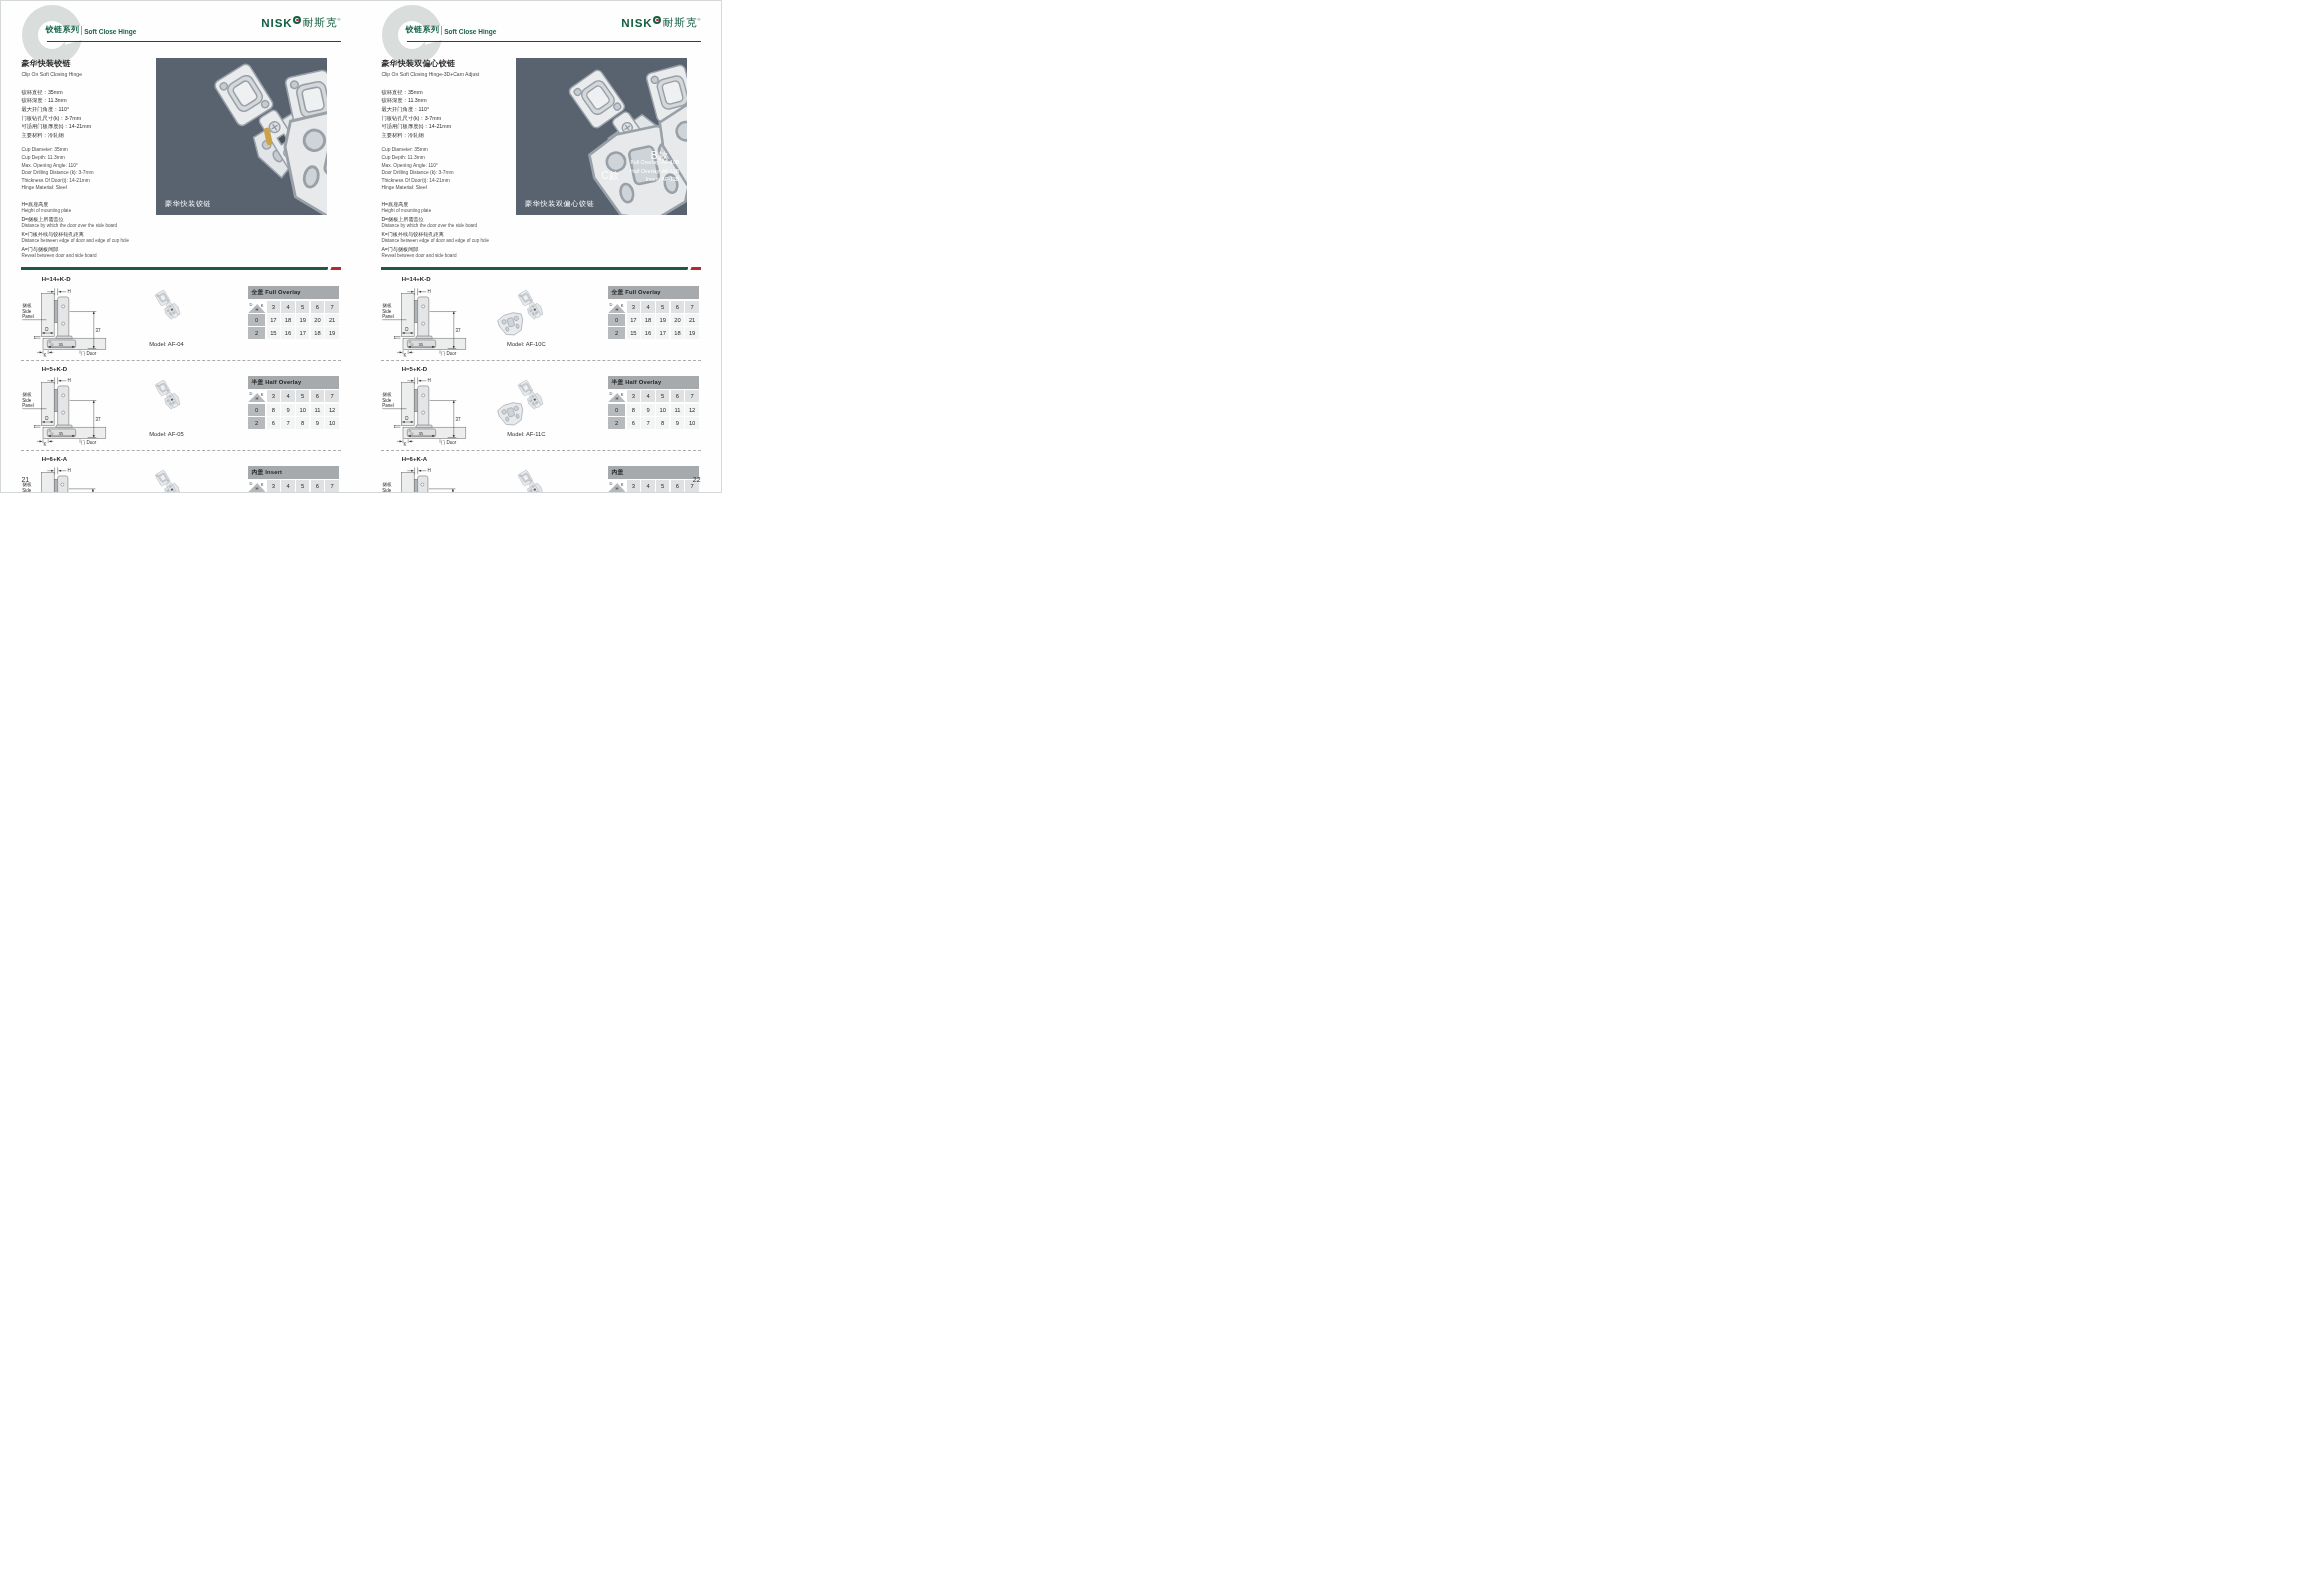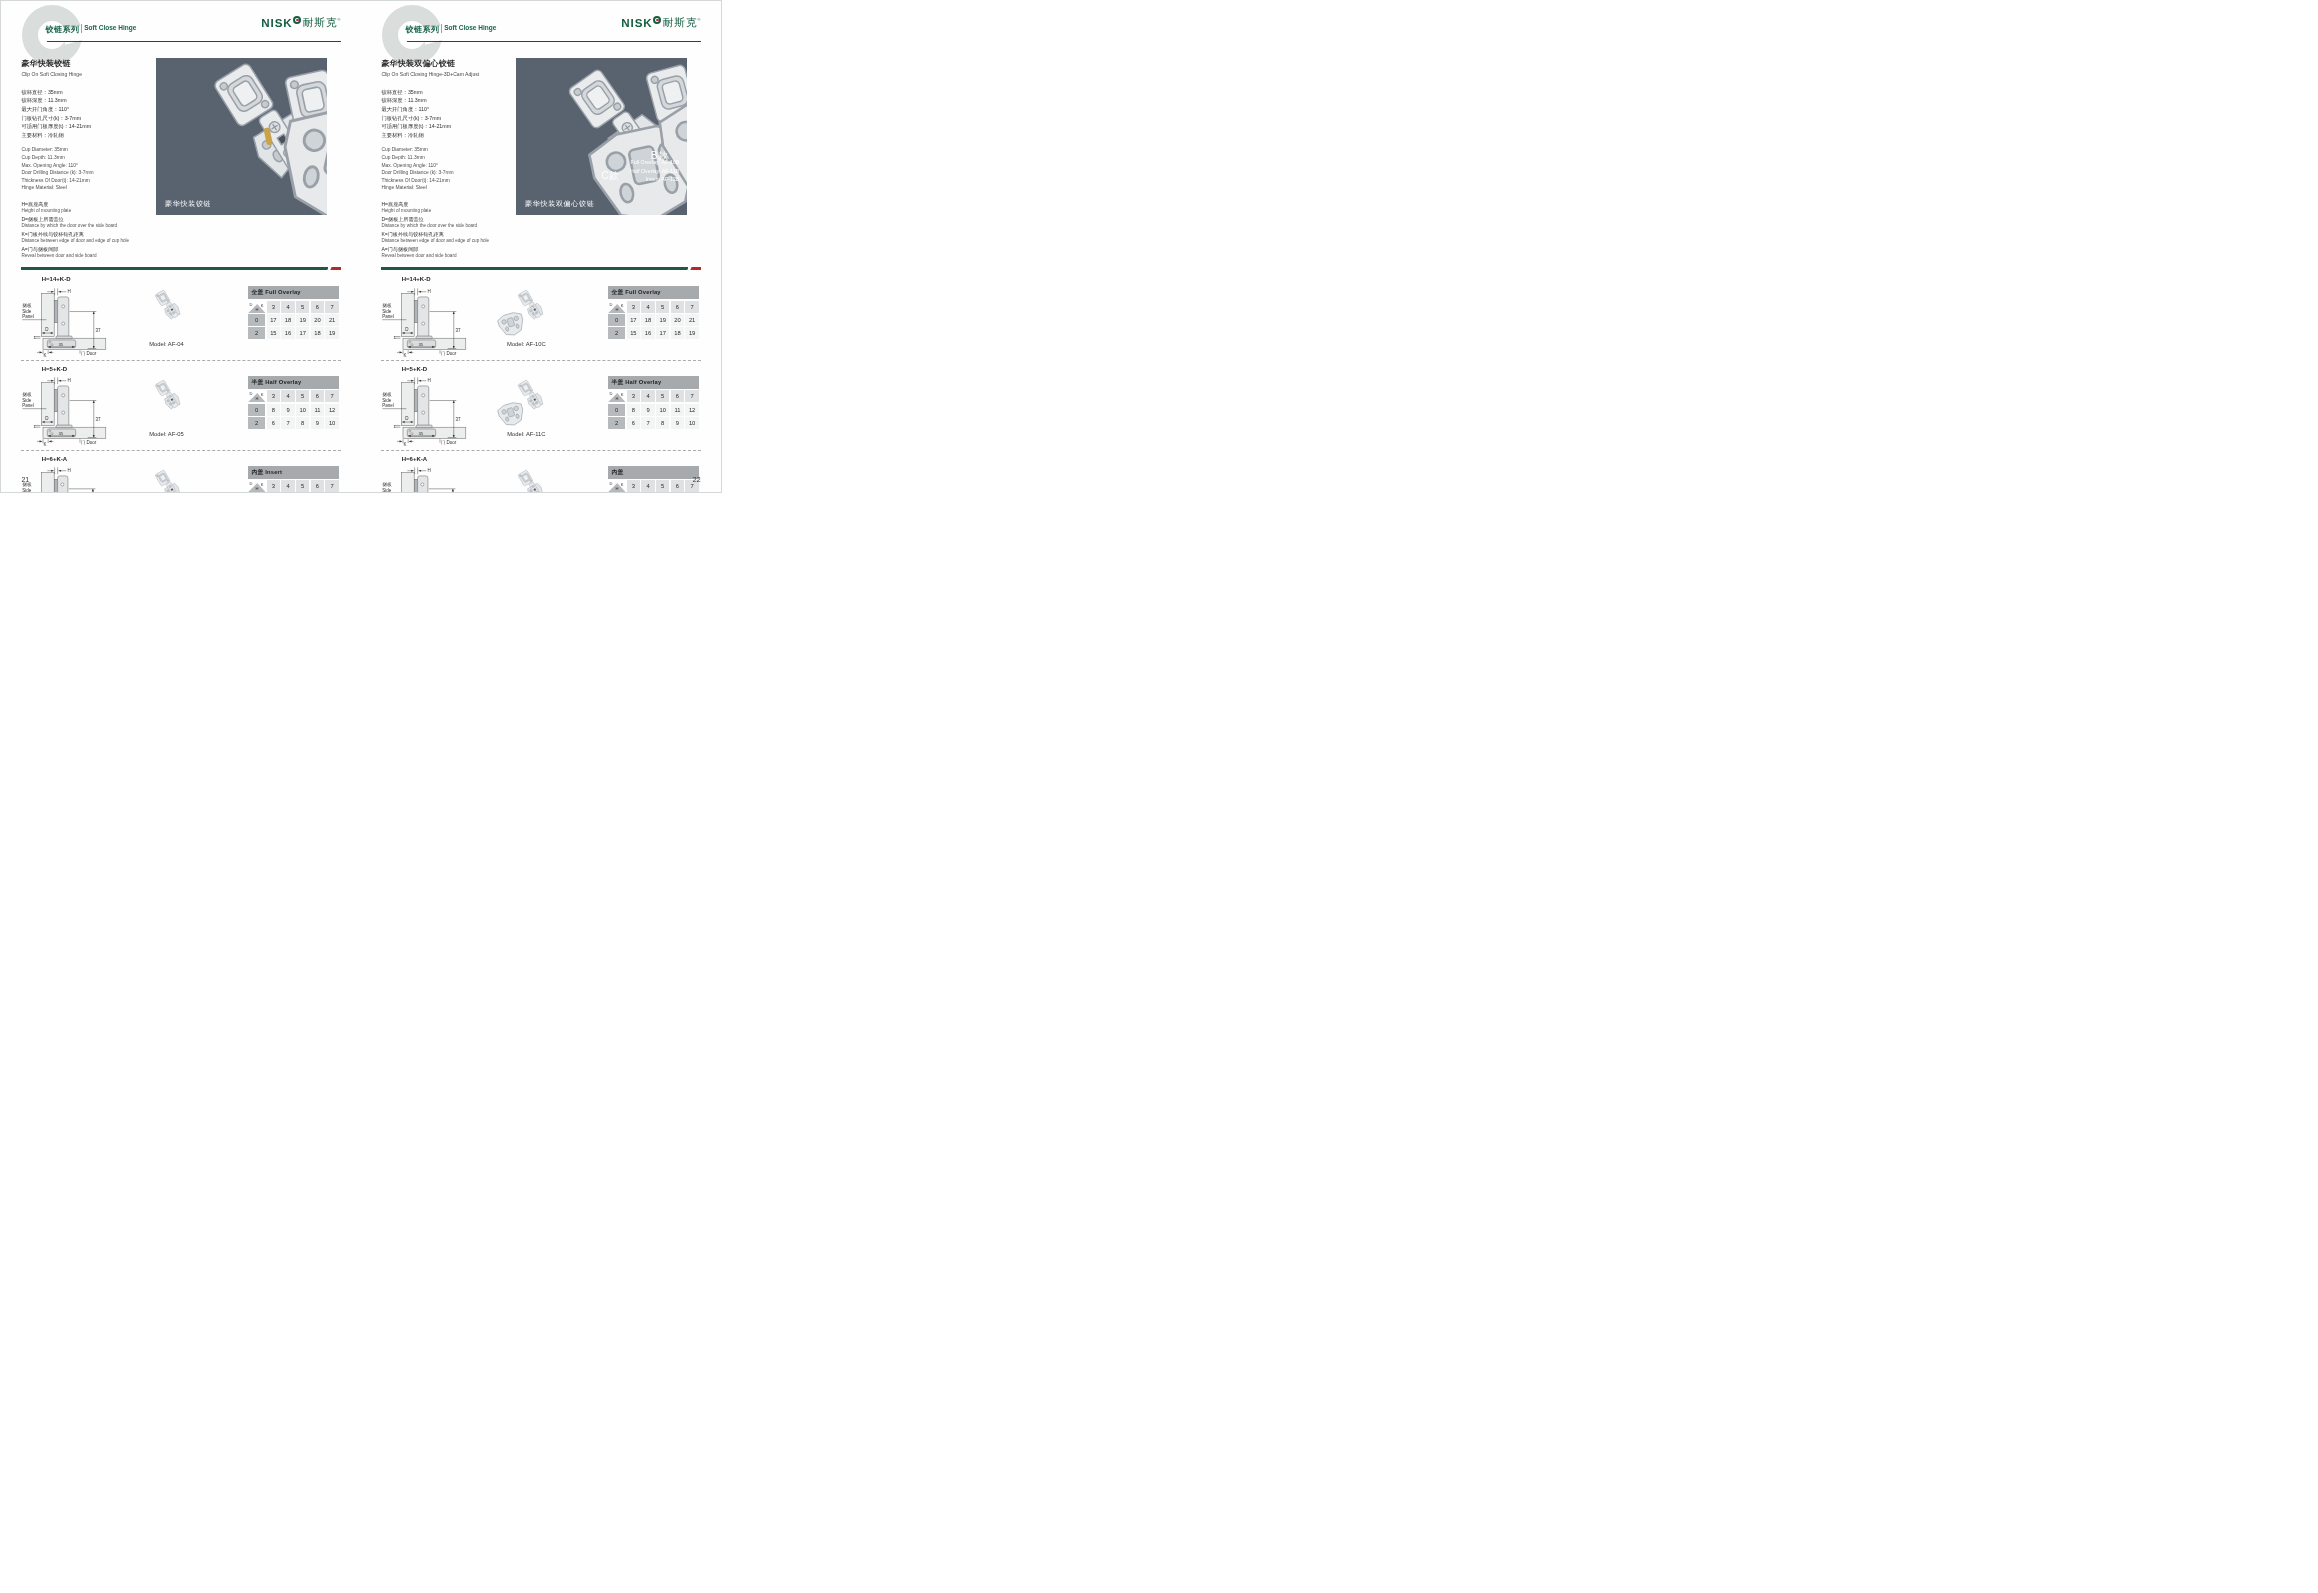--- a/index.html
+++ b/index.html
@@ -5,21 +5,21 @@
   *{box-sizing:border-box;margin:0;padding:0}
   body{background:#fff;font-family:"Liberation Sans","DejaVu Sans",sans-serif;color:#333}
   .spread{width:722px;height:493px;display:flex;background:#fefefe;border:0.5px solid #d5d8d8;overflow:hidden}
   .page{position:relative;width:50%;height:100%;padding:0 20.4px}
   .defs{position:absolute;width:0;height:0;overflow:hidden}
 
   
   .page-header{position:relative;height:43px}
   .c-mark{position:absolute;left:0.9px;top:3.7px;width:60px;height:60px;border:16px solid #d9dddc;border-radius:50%;z-index:0}
   .c-mark::after{content:"";position:absolute;right:-17.6px;top:50%;transform:translateY(-50%) rotate(-16deg);width:21.3px;height:14px;background:#fefefe}
-  .series-row{position:absolute;left:24px;top:23px;display:flex;align-items:flex-start;gap:2px;z-index:1}
+  .series-row{position:absolute;left:24px;top:23px;display:flex;align-items:flex-end;gap:2px;z-index:1}
   .series-cn{font-size:8px;font-weight:bold;color:#17654a;letter-spacing:0.5px}
   .series-sep{width:0.9px;height:9.3px;background:#9aa39f}
   .series-en{font-size:6.5px;font-weight:bold;color:#17654a}
   .logo{position:absolute;right:0;top:15px;display:flex;align-items:flex-start;z-index:1}
   .logo-latin{font-size:11.6px;font-weight:bold;color:#135f41;letter-spacing:0.9px}
   .logo-o{width:8.3px;height:8.3px;border:2.1px solid #135f41;border-radius:50%;position:relative;display:inline-block;margin:0 1.4px 0 0.5px}
   .logo-o::after{content:"";position:absolute;width:2.8px;height:2.8px;border-radius:50%;background:#c0272d;left:0.7px;top:0.7px}
   .logo-cn{font-size:10.7px;font-weight:normal;color:#135f41;letter-spacing:0.9px}
   .logo-reg{font-size:4.2px;color:#135f41;align-self:flex-start;margin-top:0.9px}
   .header-rule{position:absolute;left:26px;right:0;top:40px;height:1.4px;background:#3b3b3d;z-index:1}

